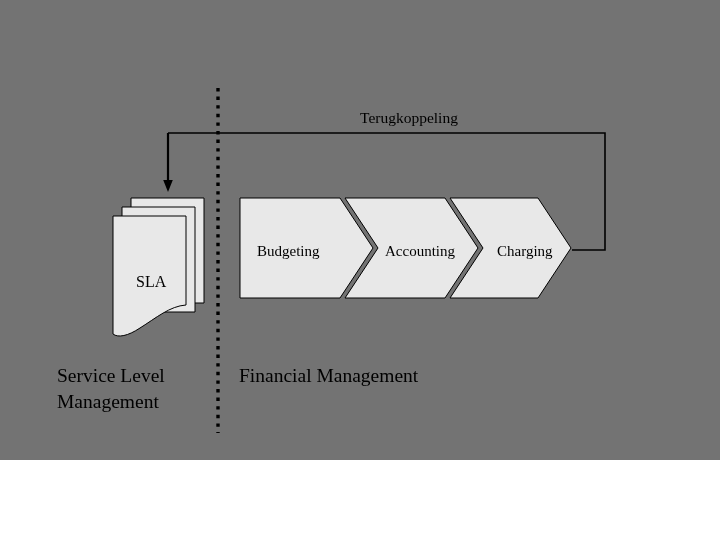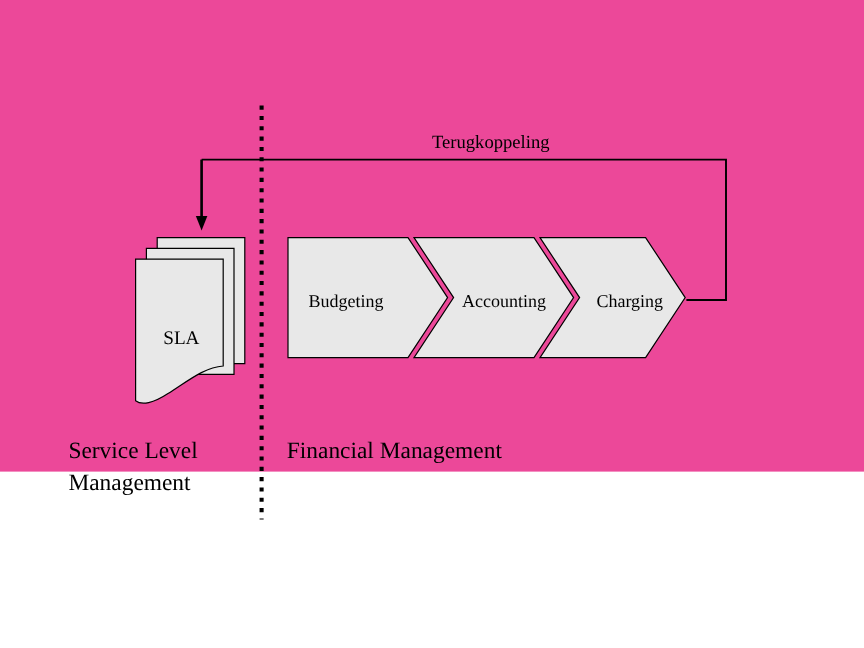--- a/index.html
+++ b/index.html
@@ -11,22 +11,22 @@
   body {
     width: 720px;
     height: 540px;
     overflow: hidden;
     font-family: "Liberation Serif", "DejaVu Serif", serif;
     color: #000000;
   }
   #canvas {
     position: relative;
     width: 720px;
-    height: 393px;
-    background: #ec4899;
+    height: 460px;
+    background: #737373;
   }
   #diagram {
     position: absolute;
     left: 0;
     top: 0;
     width: 720px;
     height: 540px;
     display: block;
   }
   .shape-fill {

